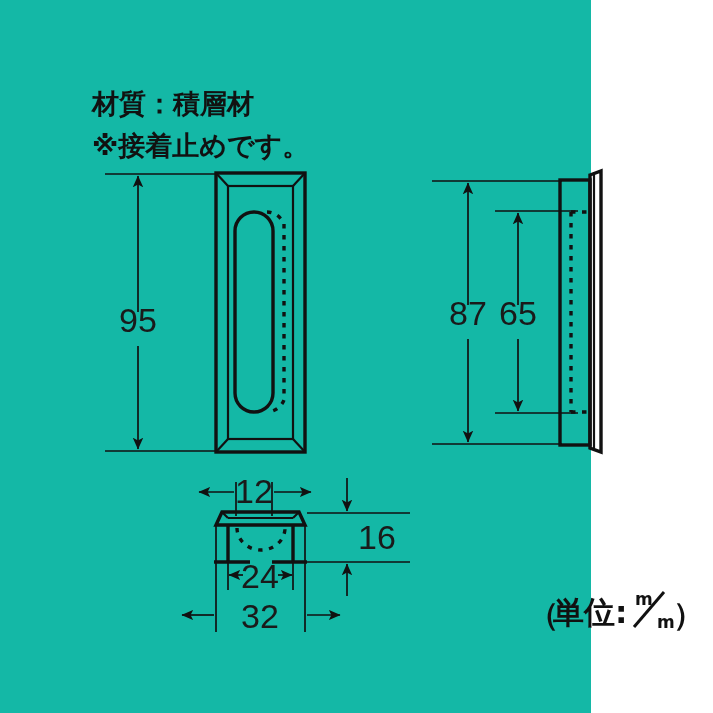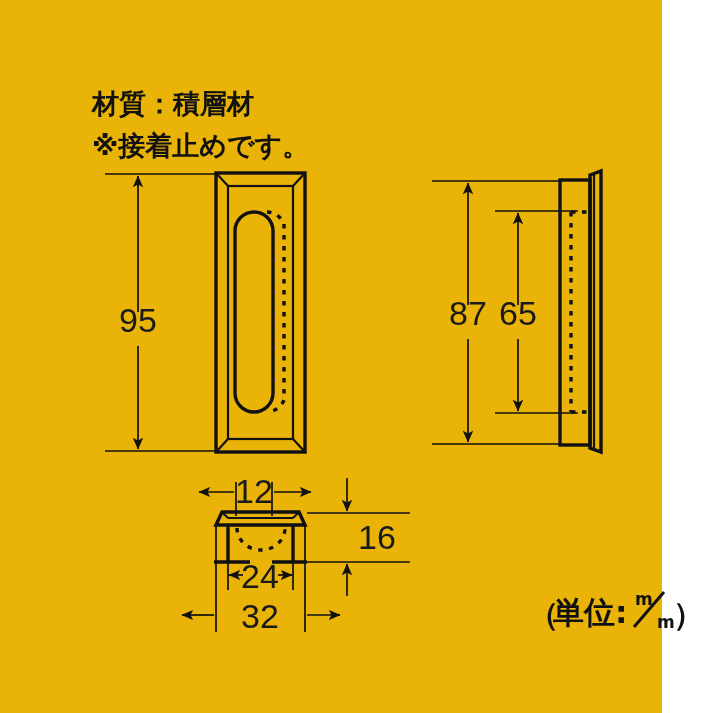--- a/index.html
+++ b/index.html
@@ -8,23 +8,23 @@
     background: #ffffff;
   }
   body {
     width: 713px;
     height: 713px;
     font-family: "Liberation Sans", sans-serif;
     overflow: hidden;
   }
   #drawing-root {
     position: relative;
-    width: 662px;
+    width: 591px;
     height: 713px;
-    background: #eab308;
+    background: #14b8a6;
   }
   svg.sheet {
     position: absolute;
     left: 0;
     top: 0;
     width: 713px;
     height: 713px;
     display: block;
   }
   .note-text {

